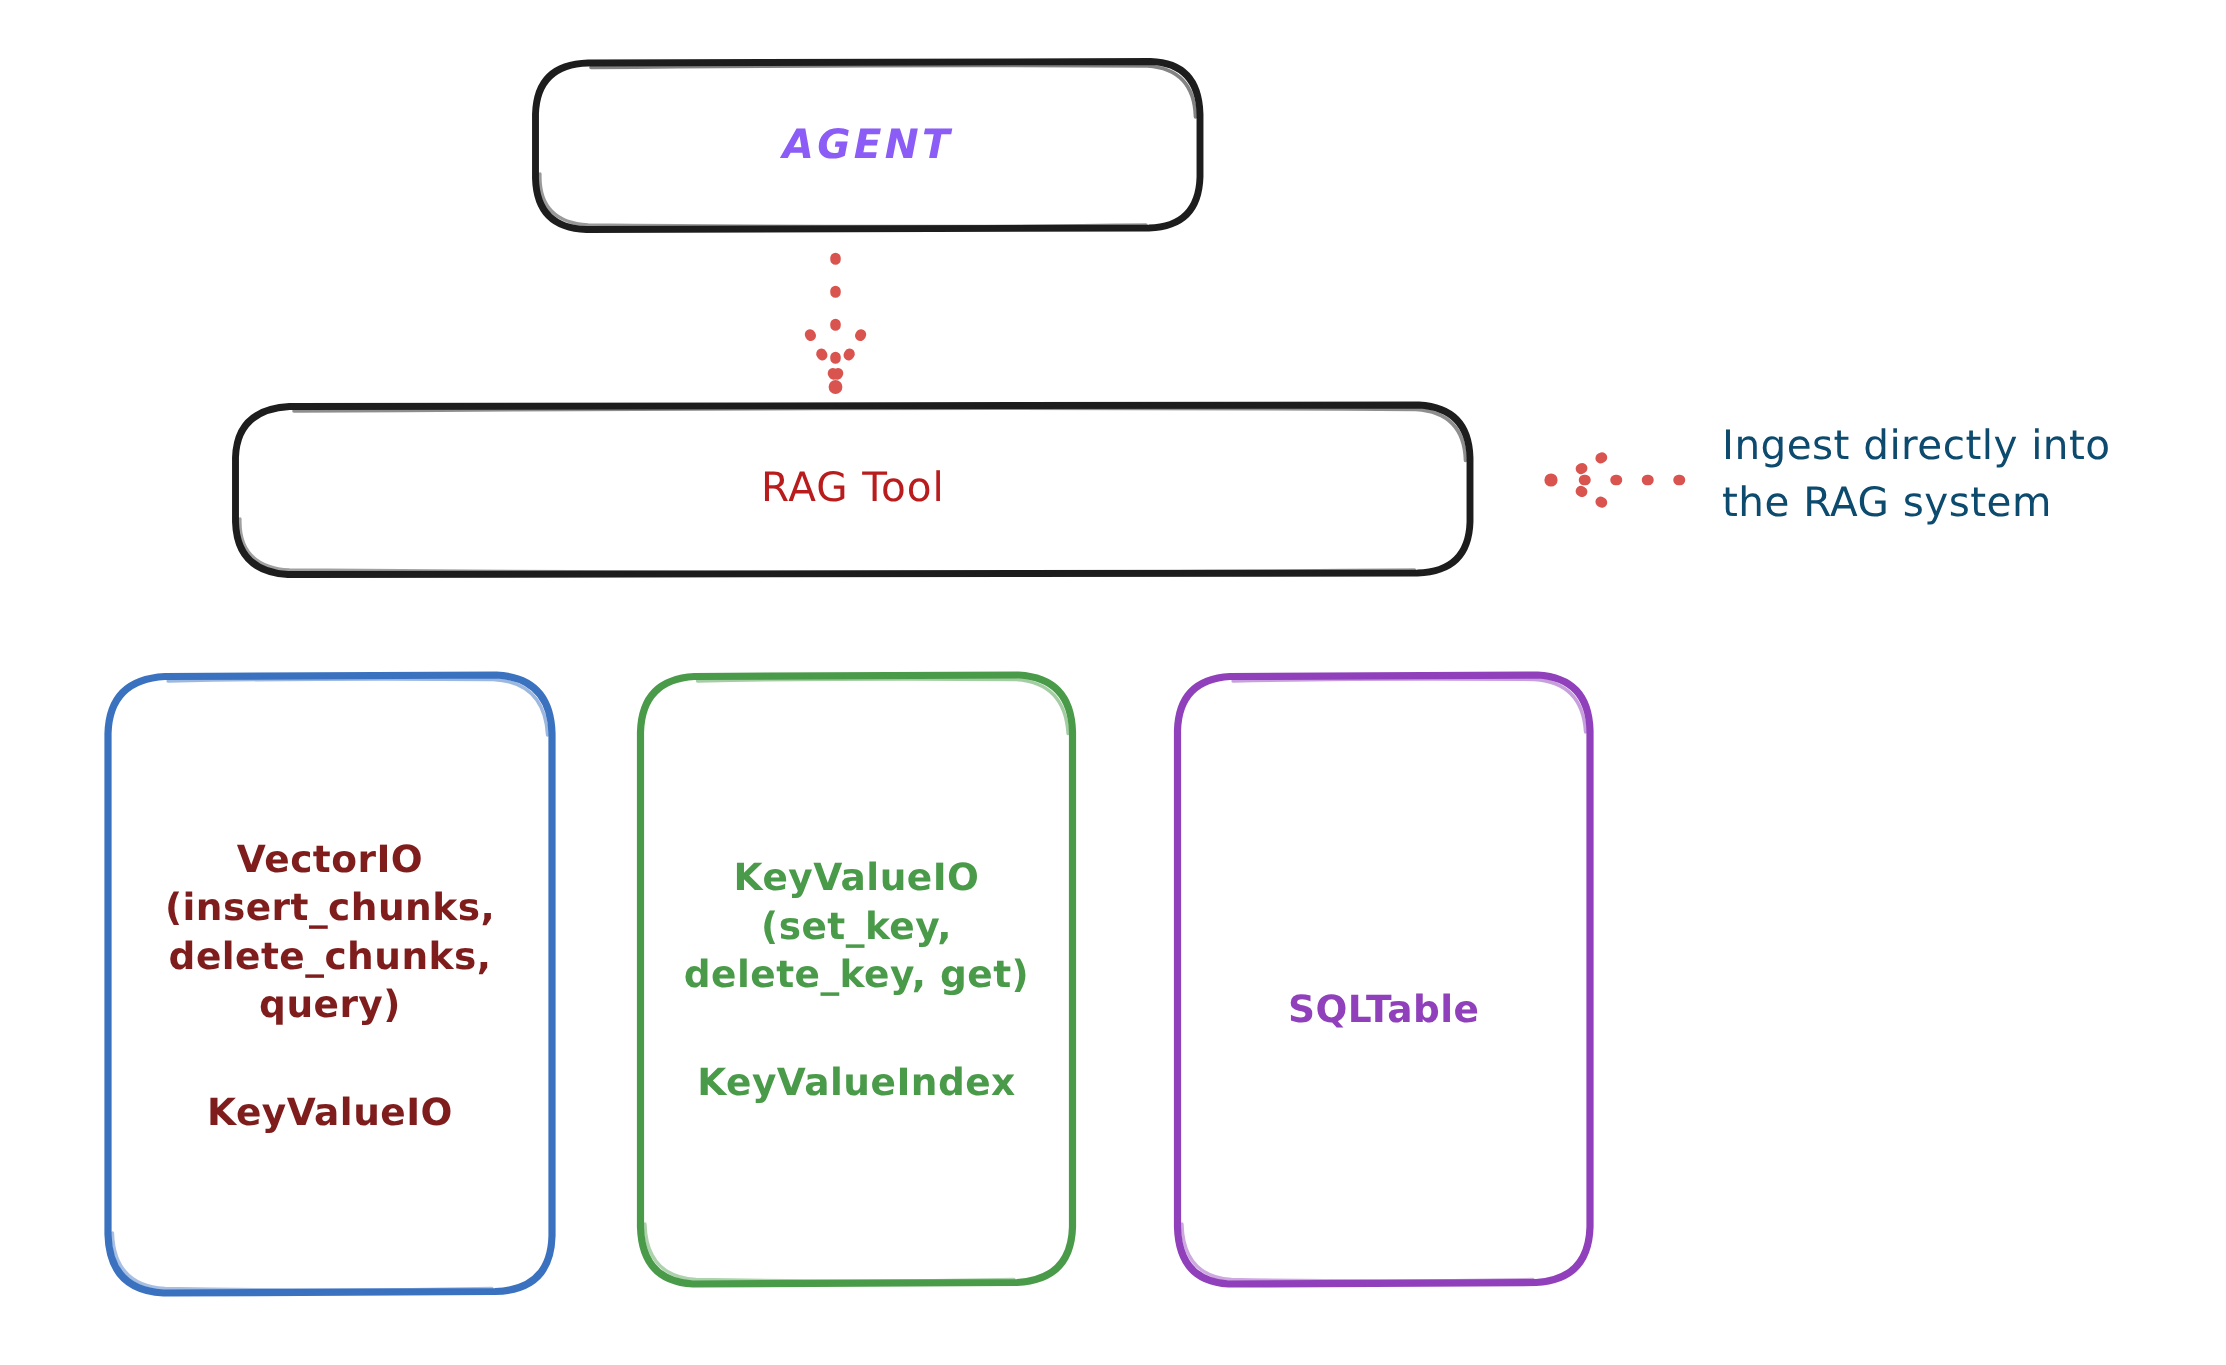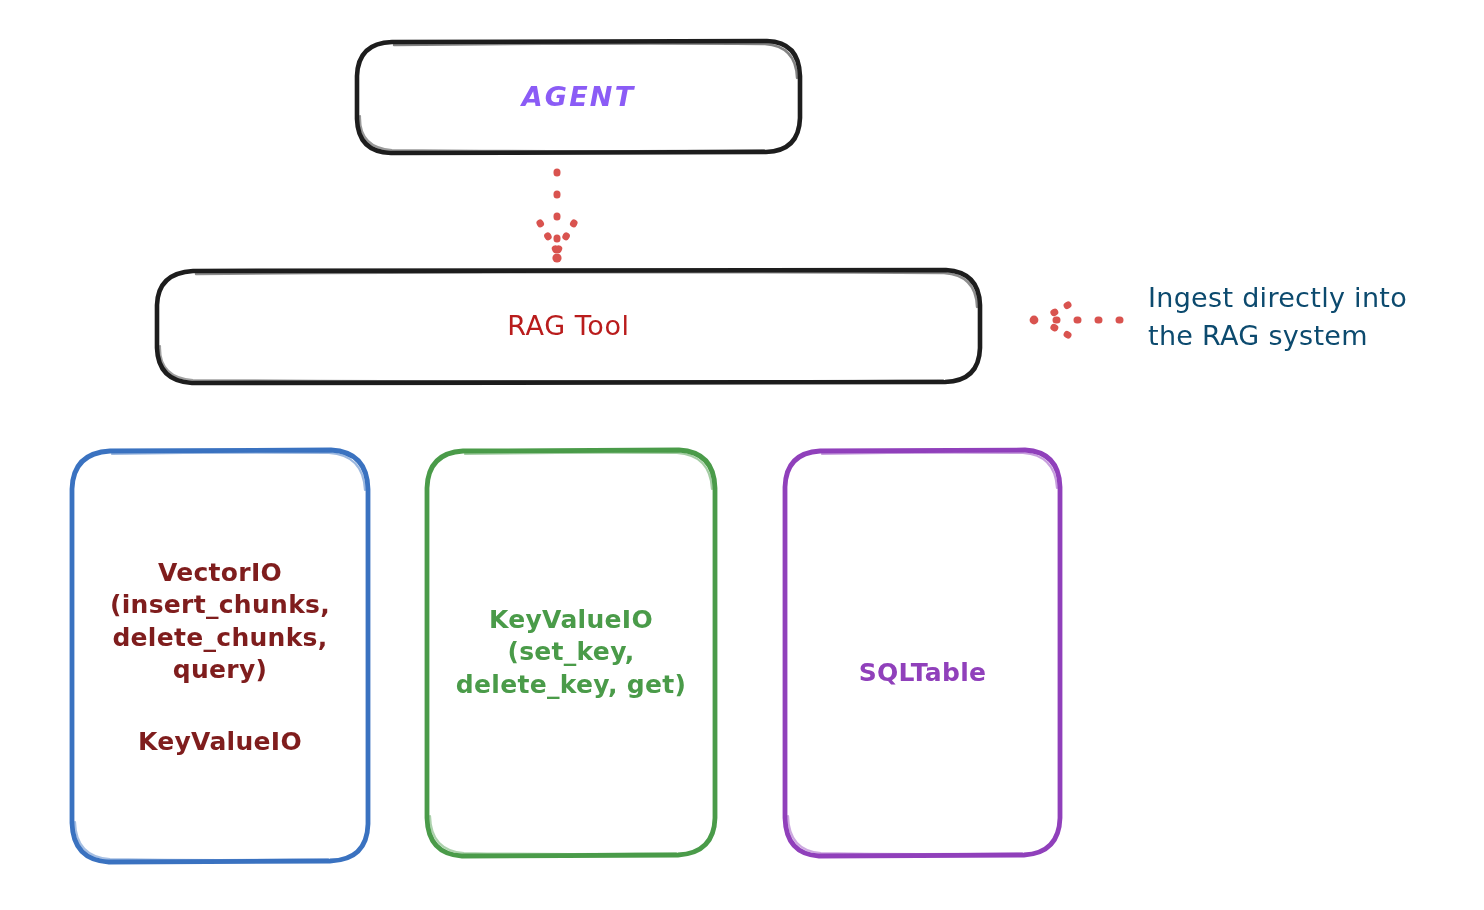--- a/index.html
+++ b/index.html
@@ -172,20 +172,21 @@
 (insert_chunks,
 delete_chunks,
 query)</div>
     <div class="index-label">KeyValueIO</div>
   </div>
 
   <div class="node leaf-node" id="key-value-io-node">
     <div class="api-label">KeyValueIO
 (set_key,
 delete_key, get)</div>
+    <div class="index-label">KeyValueIndex</div>
   </div>
 
   <div class="node leaf-node" id="relational-io-node">
     <div class="index-label">SQLTable</div>
   </div>
 
   <div id="ingest-annotation">Ingest directly into
 the RAG system</div>
 
 </div>

